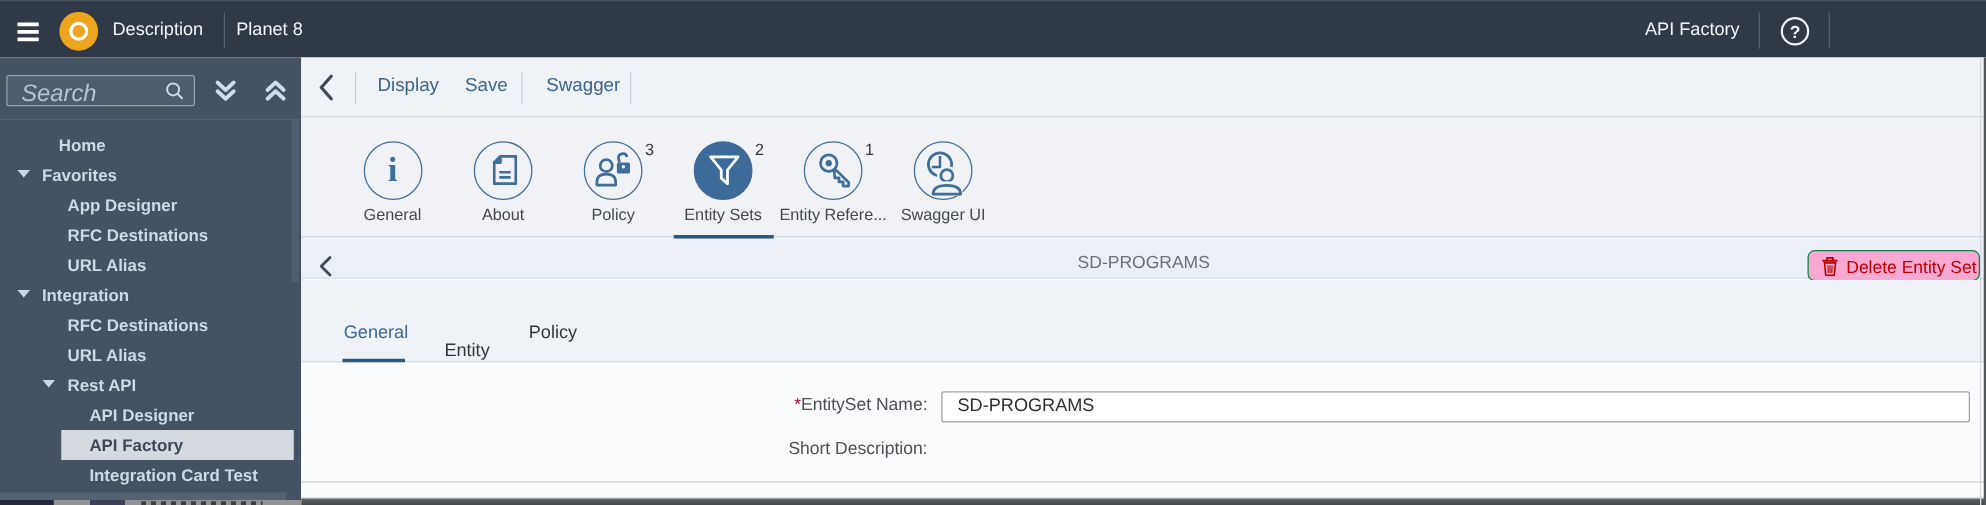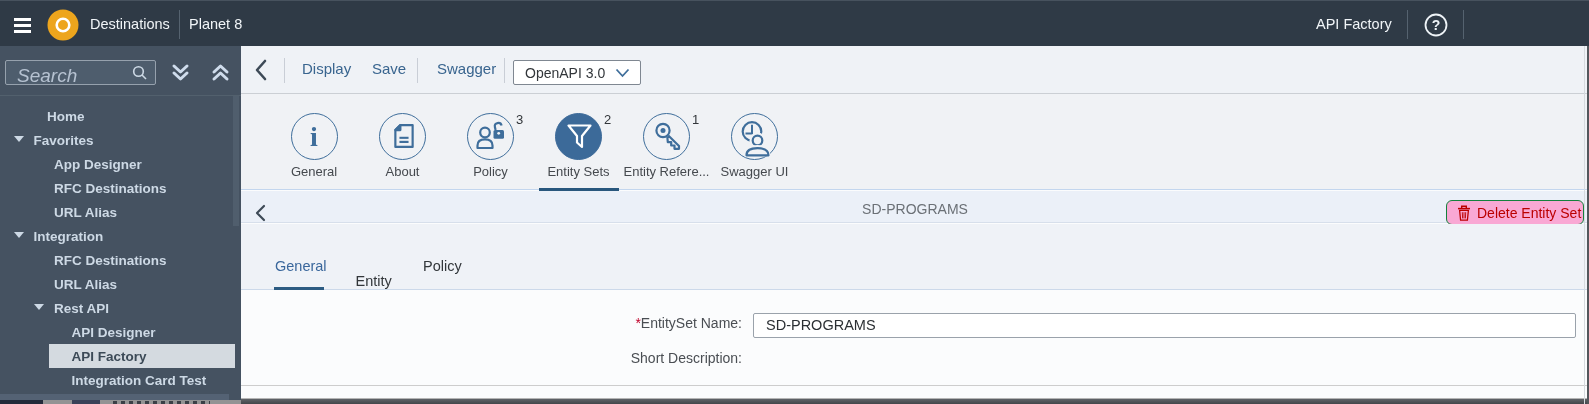--- a/index.html
+++ b/index.html
@@ -42,21 +42,21 @@
 <div id="shell" class="abs">
 
   <div class="abs" style="left:14px;top:17px;width:17px;height:3px;background:#fff;"></div>
   <div class="abs" style="left:14px;top:23px;width:17px;height:3px;background:#fff;"></div>
   <div class="abs" style="left:14px;top:29px;width:17px;height:3px;background:#fff;"></div>
 
   <svg class="abs" style="left:47px;top:8px;" width="32" height="32" viewBox="0 0 32 32">
     <circle cx="16" cy="16" r="15.5" fill="#eda51d"></circle>
     <circle cx="16" cy="16" r="6.3" fill="none" stroke="#fff" stroke-width="2.6"></circle>
   </svg>
-  <div class="shelltxt abs" style="left:90px;">Destinations</div>
+  <div class="shelltxt abs" style="left:90px;">Description</div>
   <div class="vsep abs" style="left:179px;"></div>
   <div class="shelltxt abs" style="left:189px;">Planet 8</div>
   <div class="shelltxt abs" style="left:1316px;">API Factory</div>
   <div class="vsep abs" style="left:1407px;"></div>
   <svg class="abs" style="left:1424px;top:12px;" width="24" height="24" viewBox="0 0 24 24">
     <circle cx="12" cy="12" r="10.5" fill="none" stroke="#eef3f7" stroke-width="1.8"></circle>
     <text x="12" y="17" text-anchor="middle" font-size="14" font-weight="bold" fill="#eef3f7" font-family="Liberation Sans, sans-serif">?</text>
   </svg>
   <div class="vsep abs" style="left:1463px;"></div>
 </div>
@@ -105,26 +105,20 @@
 <div id="toolbar" class="abs">
   <svg class="abs" style="left:14px;top:13px;" width="12" height="22" viewBox="0 0 12 22">
       <path class="chev" d="M10 2 L2 11 L10 20"></path>
     </svg>
   <div class="tsep" style="left:43px;"></div>
   <div class="tlink" style="left:61px;">Display</div>
   <div class="tlink" style="left:131px;">Save</div>
   <div class="tsep" style="left:175.5px;"></div>
   <div class="tlink" style="left:196px;">Swagger</div>
   <div class="tsep" style="left:262.5px;"></div>
-  <div class="abs" style="left:272px;top:14px;width:128px;height:25px;background:#fff;border:1px solid #7f8791;border-radius:2px;">
-    <span style="position:absolute;left:11px;top:4px;font-size:14px;color:#32363a;">OpenAPI 3.0</span>
-    <svg style="position:absolute;right:10px;top:7px;" width="15" height="10" viewBox="0 0 15 10">
-        <path d="M1.5 1.5 L7.5 8 L13.5 1.5" fill="none" stroke="#3f6e9b" stroke-width="1.8"></path>
-      </svg>
-  </div>
 </div>
 
 <div id="iconbar" class="abs">
 
   <div class="circ" style="left:49.5px;"></div>
   <div class="circ" style="left:138px;"></div>
   <div class="circ" style="left:226px;"></div>
   <div class="circ" style="left:314px;background:#3c6a99;border-color:#3c6a99;"></div>
   <div class="circ" style="left:402px;"></div>
   <div class="circ" style="left:490px;"></div>

